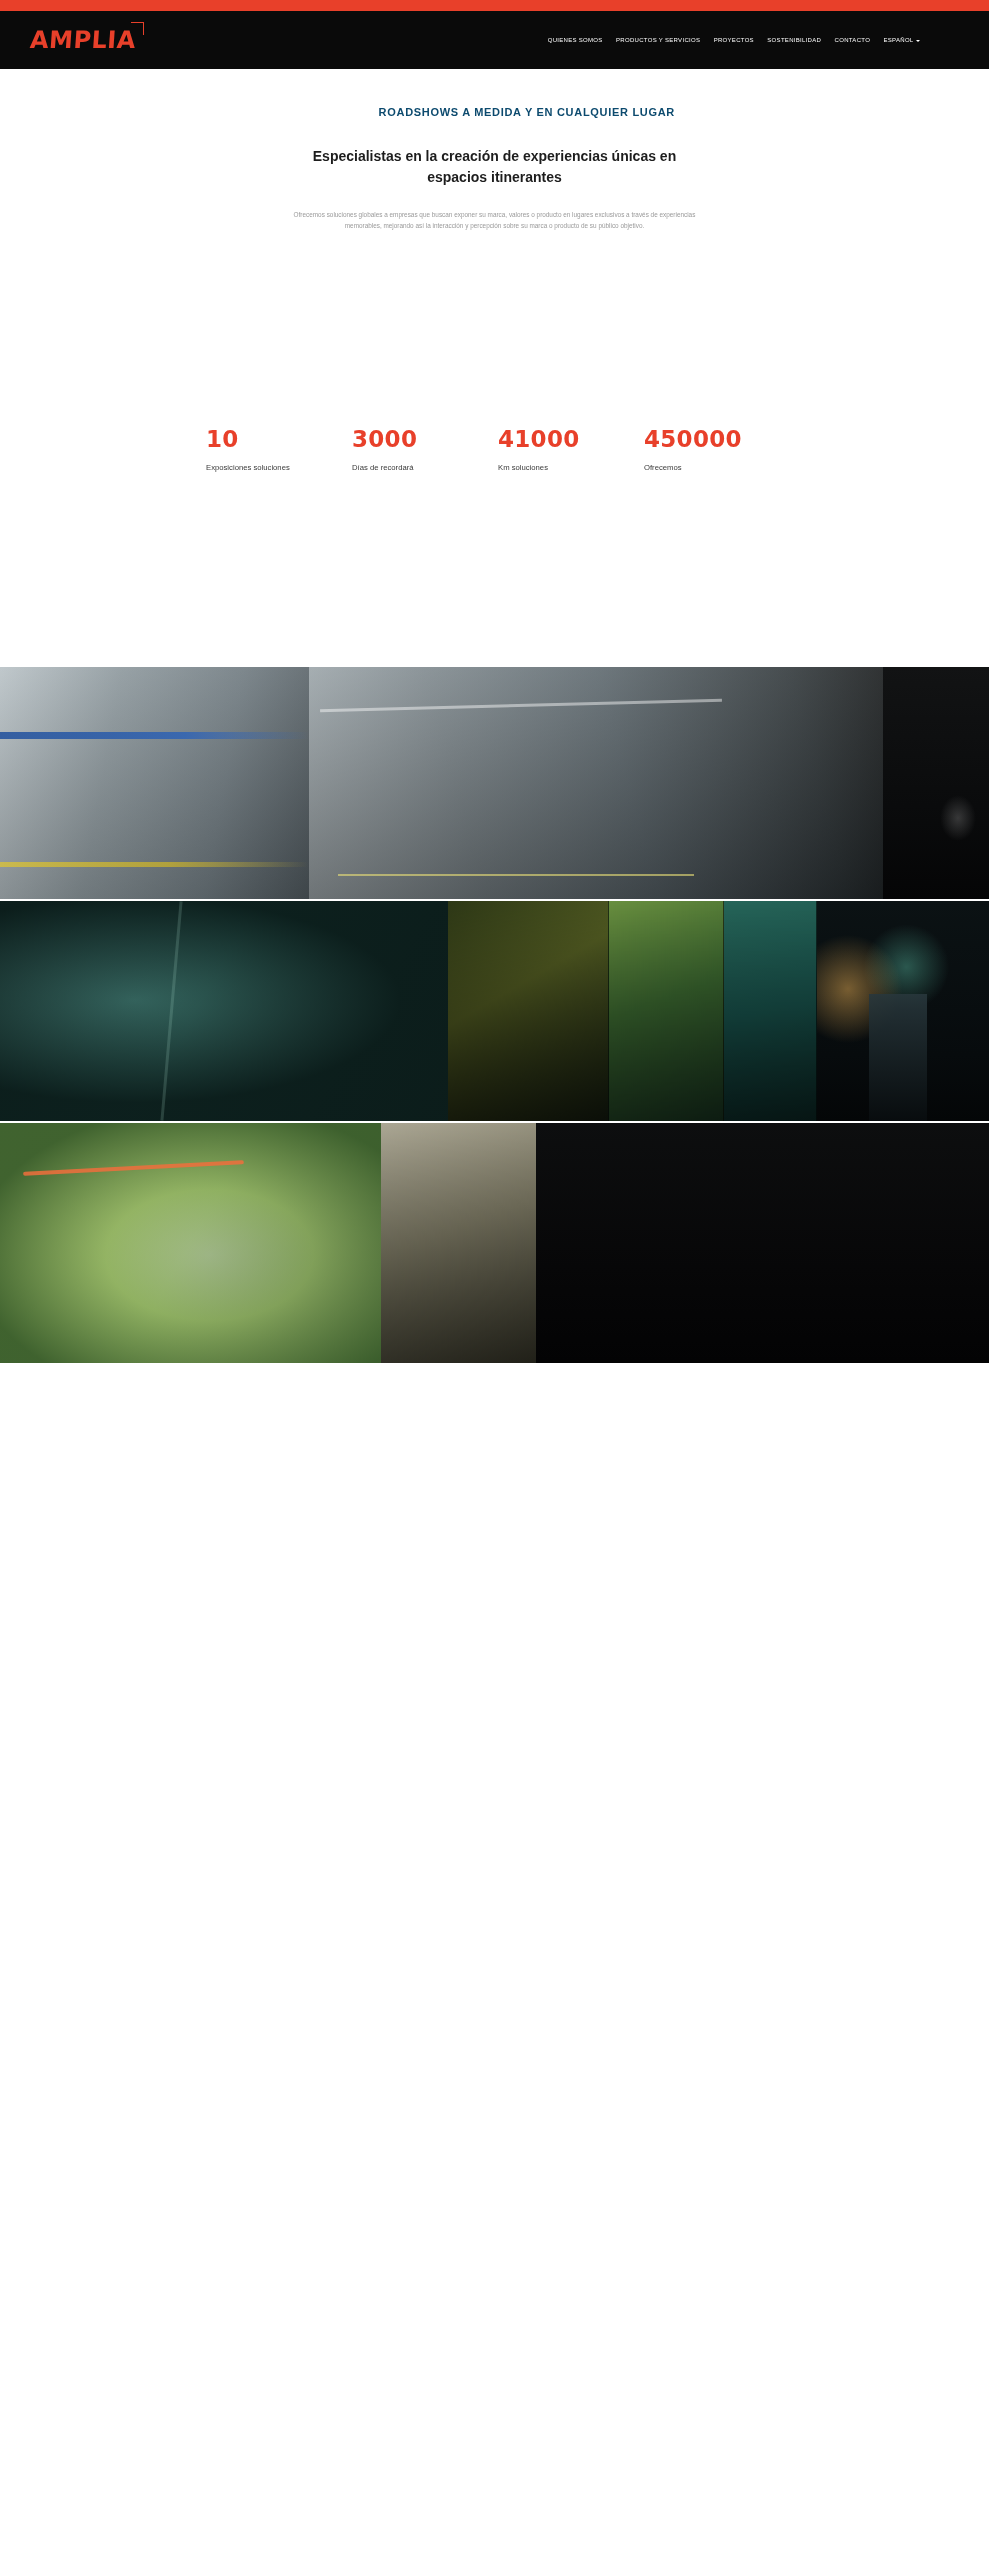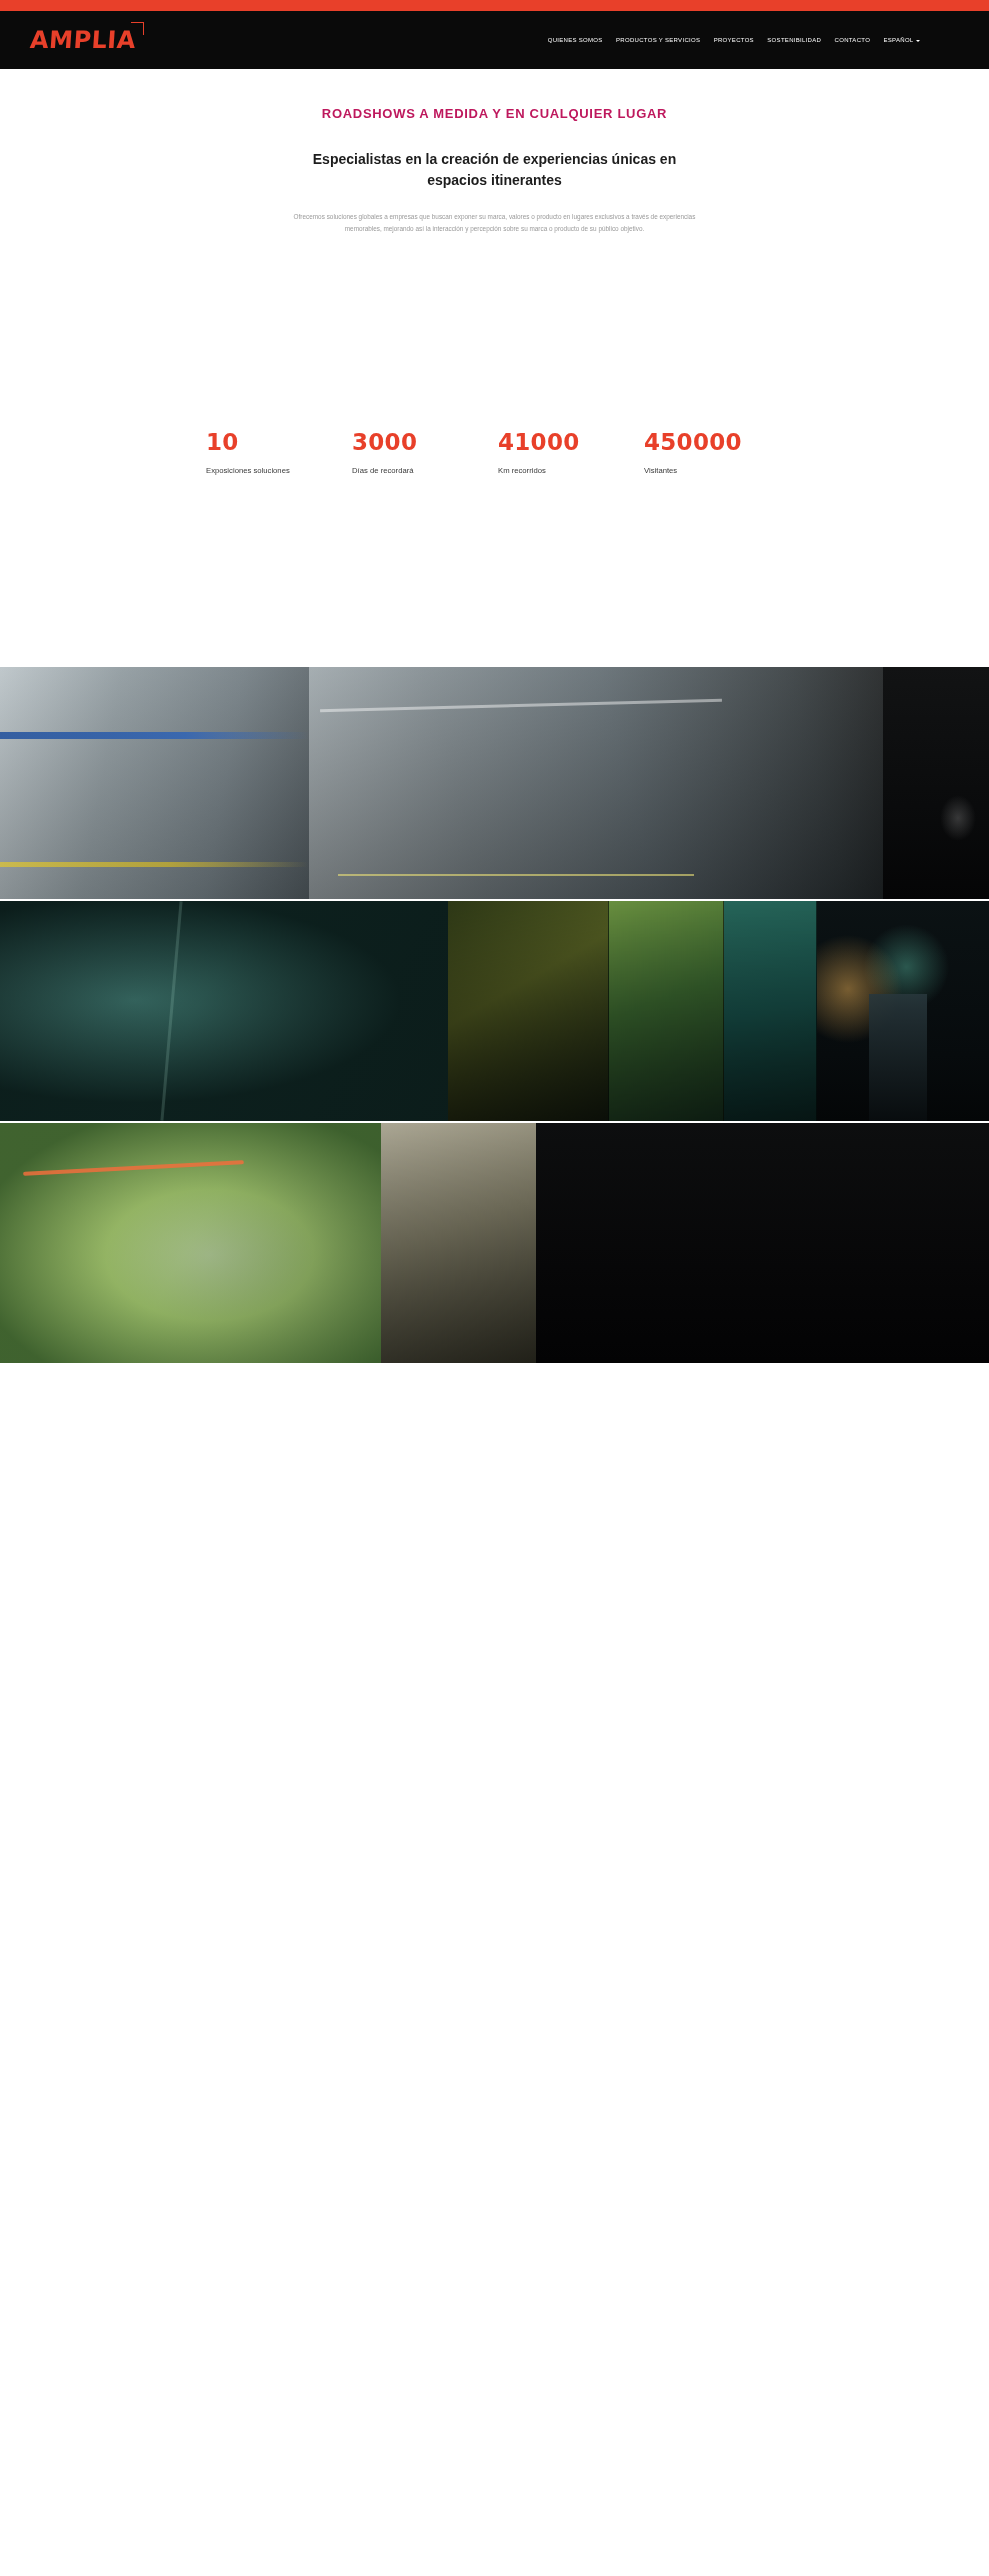--- a/index.html
+++ b/index.html
@@ -97,28 +97,29 @@
     background: #ffffff;
     position: relative;
   }
 
   
   .intro {
     text-align: center;
     padding-top: 36px;
   }
   .intro-title {
-    color: #be185d;
-    font-size: 13px;
+    color: #0c4a6e;
+    font-size: 11px;
     font-weight: 700;
     letter-spacing: 0.7px;
     line-height: 1.42;
     text-transform: uppercase;
     max-width: 361px;
     margin: 0 auto;
+    text-align: right;
   }
   .intro-subtitle {
     margin: 25px auto 0;
     font-size: 14px;
     font-weight: 700;
     color: #1d1d1d;
     line-height: 1.5;
     max-width: 407px;
   }
   .intro-text {
@@ -360,25 +361,25 @@
     <div class="stat">
       <div class="stat-value">10</div>
       <div class="stat-label">Exposiciones soluciones</div>
     </div>
     <div class="stat">
       <div class="stat-value">3000</div>
       <div class="stat-label">Días de recordará</div>
     </div>
     <div class="stat">
       <div class="stat-value">41000</div>
-      <div class="stat-label">Km recorridos</div>
+      <div class="stat-label">Km soluciones</div>
     </div>
     <div class="stat">
       <div class="stat-value">450000</div>
-      <div class="stat-label">Visitantes</div>
+      <div class="stat-label">Ofrecemos</div>
     </div>
   </div>
 
   <div class="copy-block">
     <p class="copy-strong">Nos adaptamos a las necesidades de nuestro cliente pudiendo desarrollar proyectos de manera holística. Tenemos la capacidad para hacernos cargo de todas sus fases: desde la concepción de la experiencia hasta la logística e itinerancia de la unidad móvil, incluyendo su diseño, producción y mantenimiento.</p>
     <p class="copy-light">A través de una experiencia única, repetible y controlada podrá interaccionar con su público objetivo, ofreciéndoles una experiencia que recordará por mucho tiempo, lejos de distracciones y competidores.</p>
   </div>
 
   <div class="spacer-bottom"></div>
 </section>

